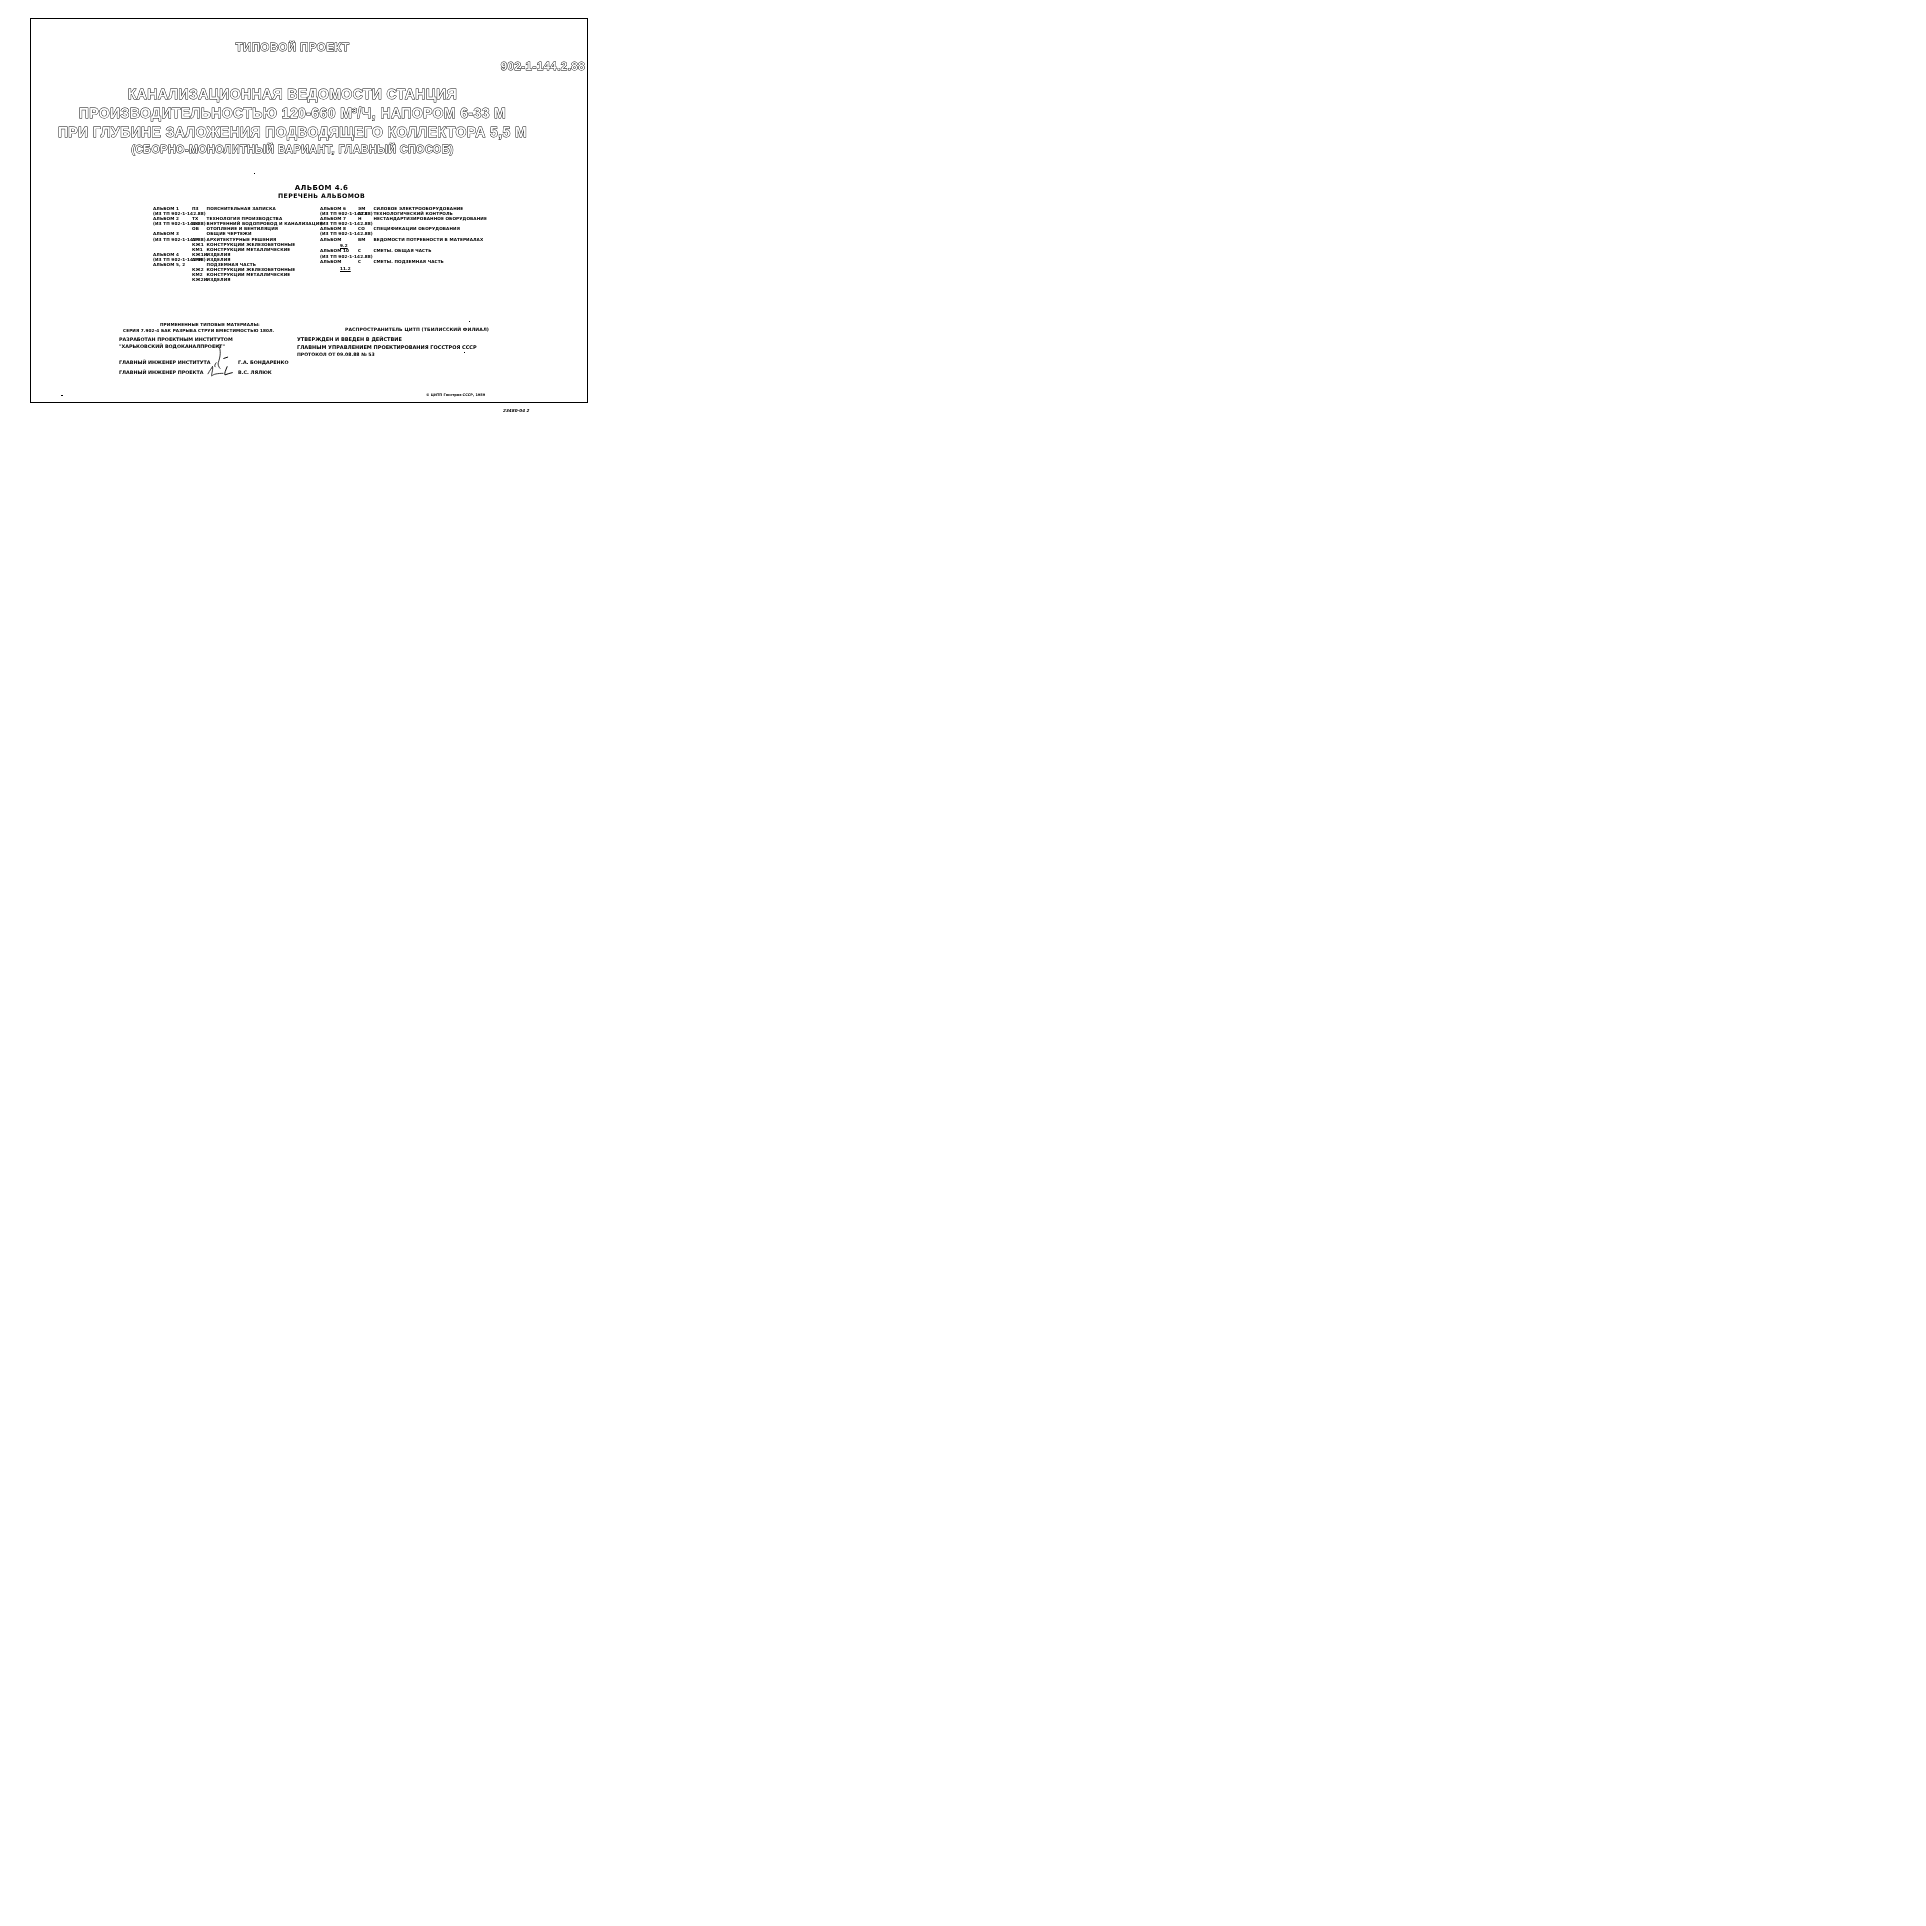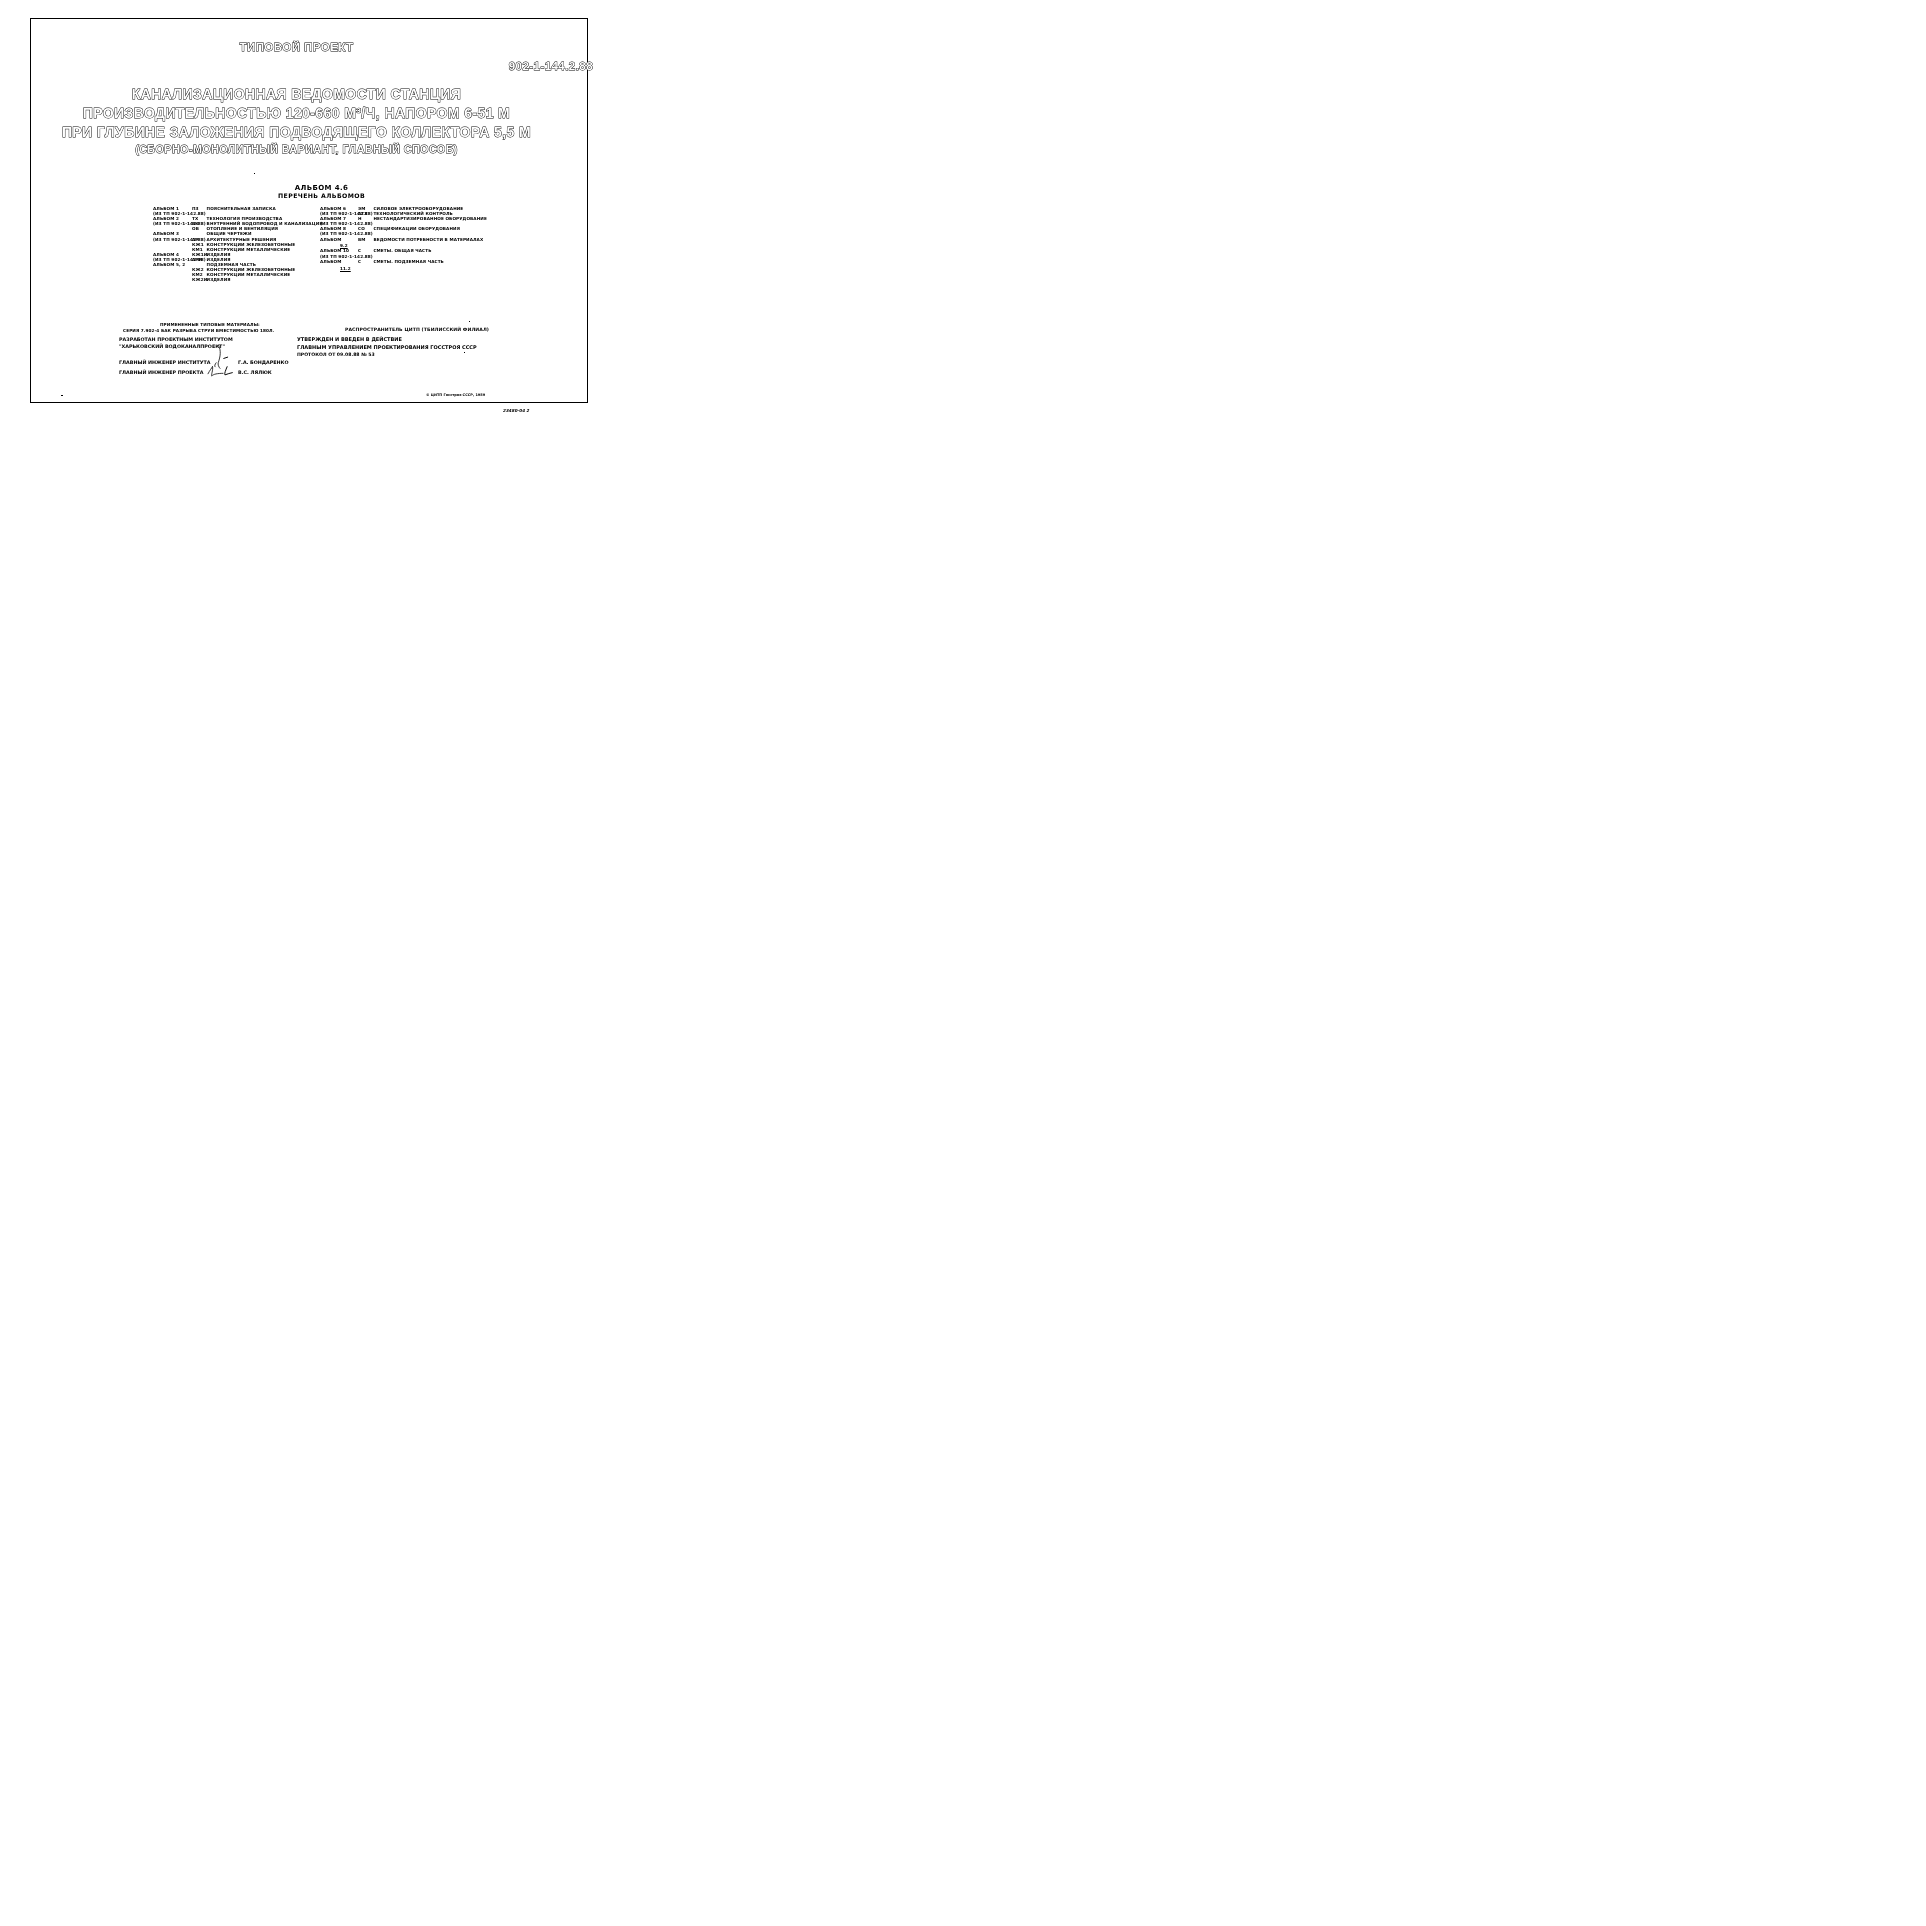--- a/index.html
+++ b/index.html
@@ -8,21 +8,21 @@
       font-family: "Liberation Sans", "DejaVu Sans", sans-serif;
       color: #000;
     }
     .sheet-frame {
       position: absolute; left: 30px; top: 17.7px; width: 558px; height: 385px;
       border-top: 0.8px solid #000; border-left: 0.8px solid #000; border-right: 0.8px solid #000;
       border-bottom: 1.2px solid #000;
       box-sizing: border-box;
     }
     .hdr {
-      position: absolute; left: 0; right: 4px; text-align: center;
+      position: absolute; left: 0; right: 12px; text-align: center;
       font-family: "Liberation Sans", "DejaVu Sans", sans-serif;
       font-weight: bold;
       color: #fff;
       -webkit-text-stroke: 0.8px #000;
       paint-order: stroke fill;
       text-shadow: 0 0 0 #000;
       letter-spacing: 0.4px;
     }
     .hdr-type { top: 40px; font-size: 11.6px; }
     .hdr-code { top: 59px; font-size: 11.6px; text-align: right; }
@@ -58,21 +58,21 @@
     .dot { position: absolute; width: 1.2px; height: 0.8px; background: #000; }
   </style>
 </head>
 <body>
 
 <div class="sheet-frame"></div>
 
 <div class="hdr hdr-type">ТИПОВОЙ ПРОЕКТ</div>
 <div class="hdr hdr-code">902-1-144.2.88</div>
 <div class="hdr hdr-t1">КАНАЛИЗАЦИОННАЯ ВЕДОМОСТИ СТАНЦИЯ</div>
-<div class="hdr hdr-t2">ПРОИЗВОДИТЕЛЬНОСТЬЮ 120-660 М³/Ч, НАПОРОМ 6-51 М</div>
+<div class="hdr hdr-t2">ПРОИЗВОДИТЕЛЬНОСТЬЮ 120-660 М³/Ч, НАПОРОМ 6-33 М</div>
 <div class="hdr hdr-t3">ПРИ ГЛУБИНЕ ЗАЛОЖЕНИЯ ПОДВОДЯЩЕГО КОЛЛЕКТОРА 5,5 М</div>
 <div class="hdr hdr-t4">(СБОРНО-МОНОЛИТНЫЙ ВАРИАНТ, ГЛАВНЫЙ СПОСОБ)</div>
 
 <div class="dot" style="left:254px;top:173px;"></div>
 
 <div class="album-title" style="top:184px;left:46px;">
   <span class="t1">АЛЬБОМ 4.6</span>
   <span>ПЕРЕЧЕНЬ АЛЬБОМОВ</span>
 </div>
 

